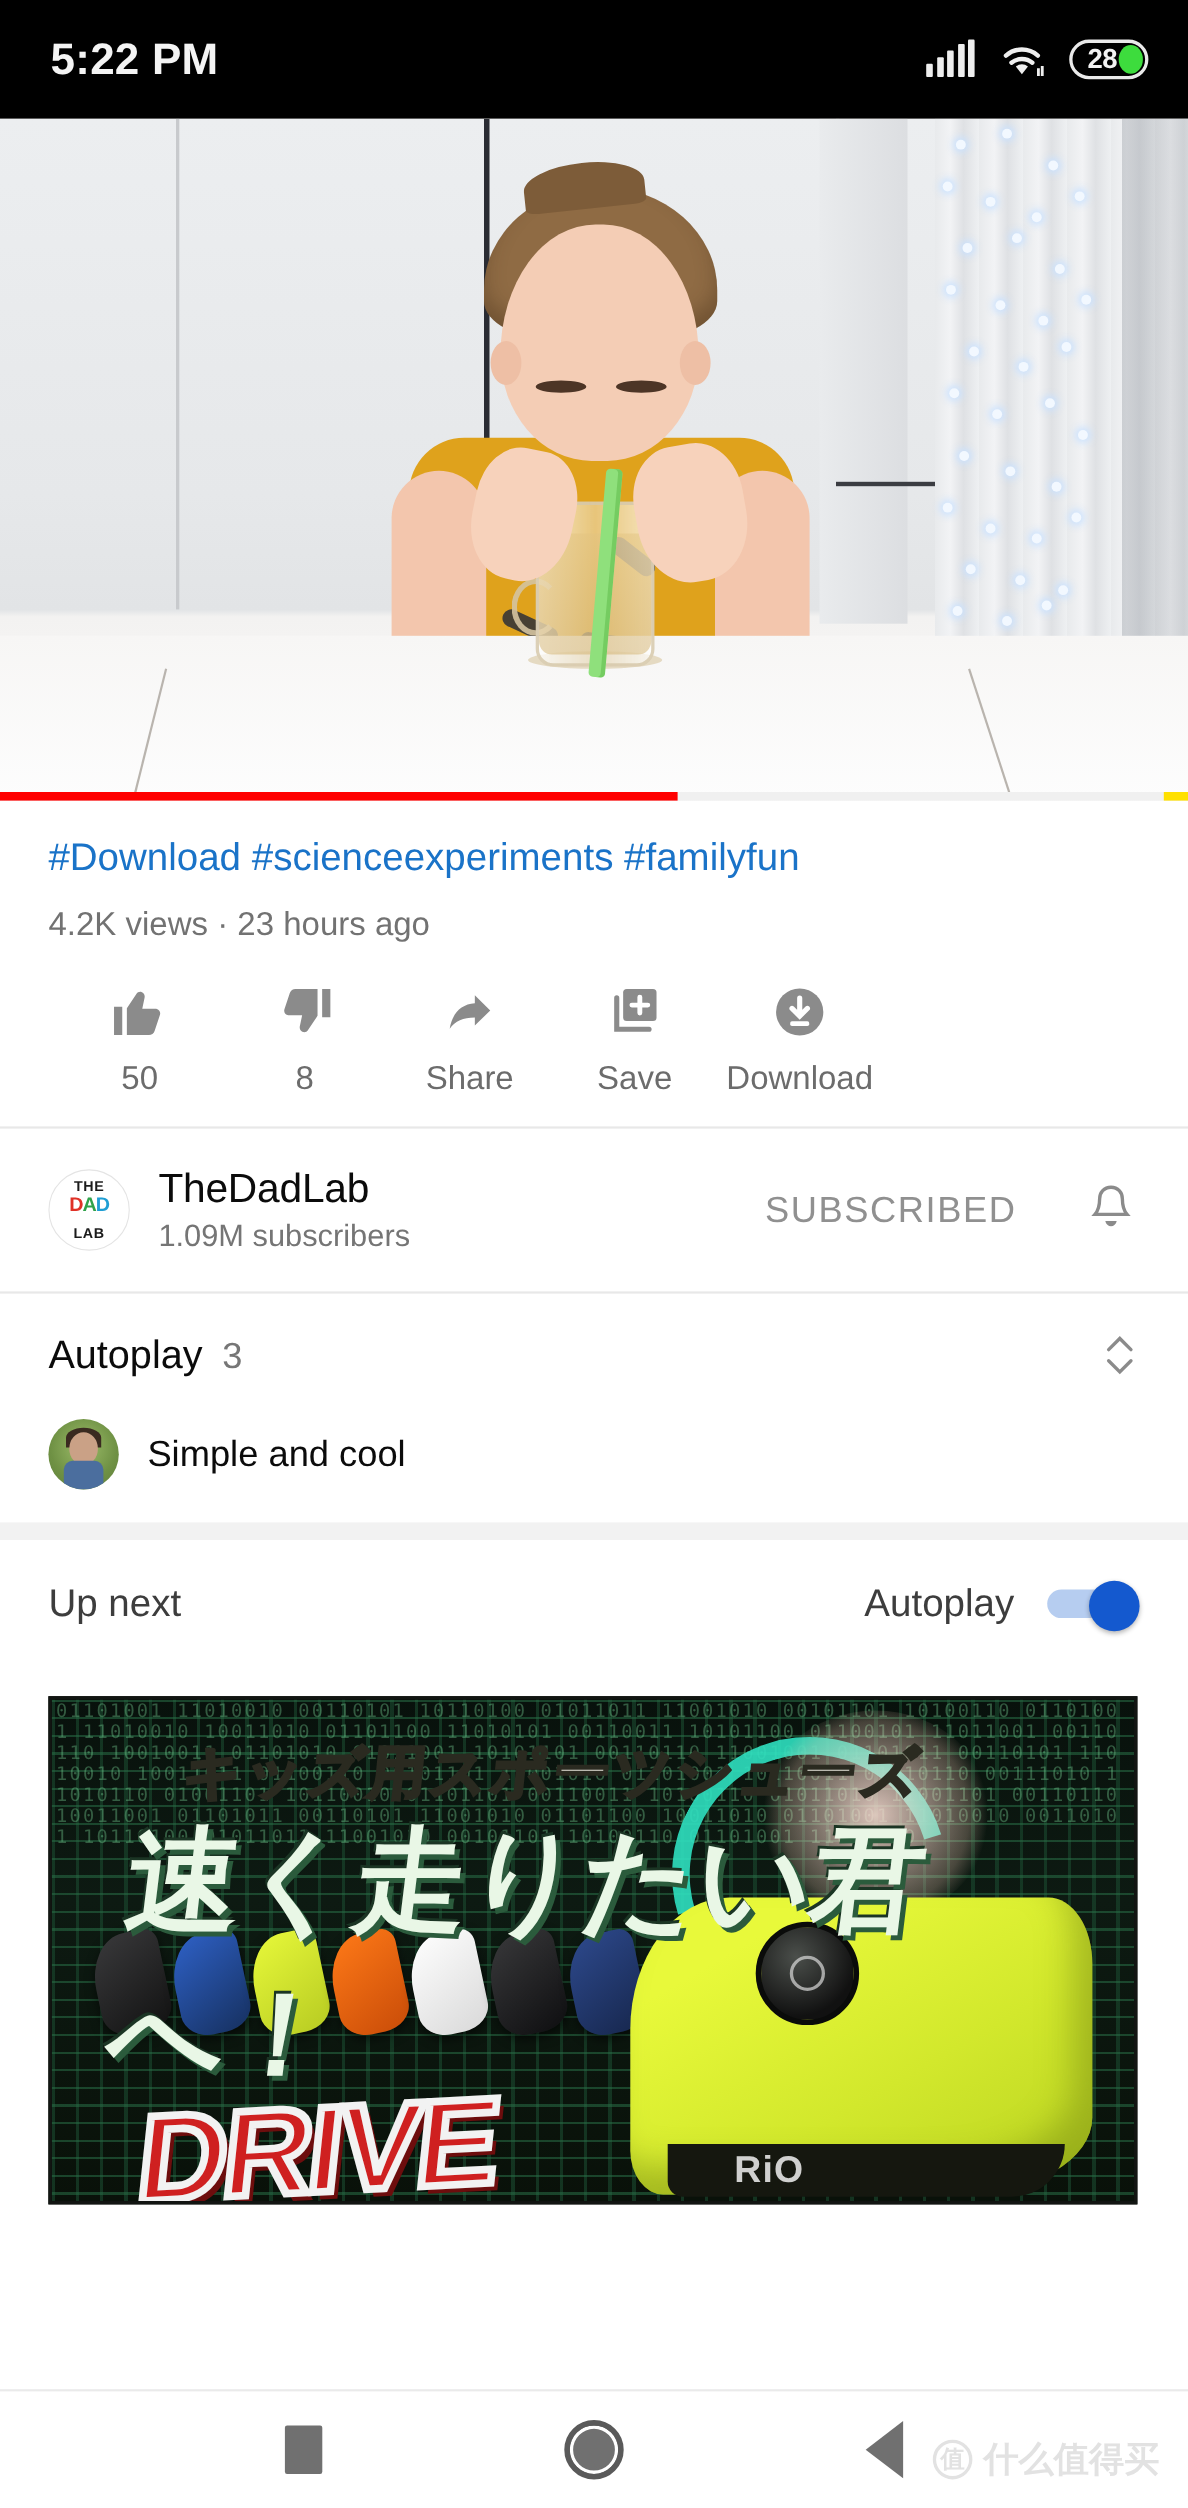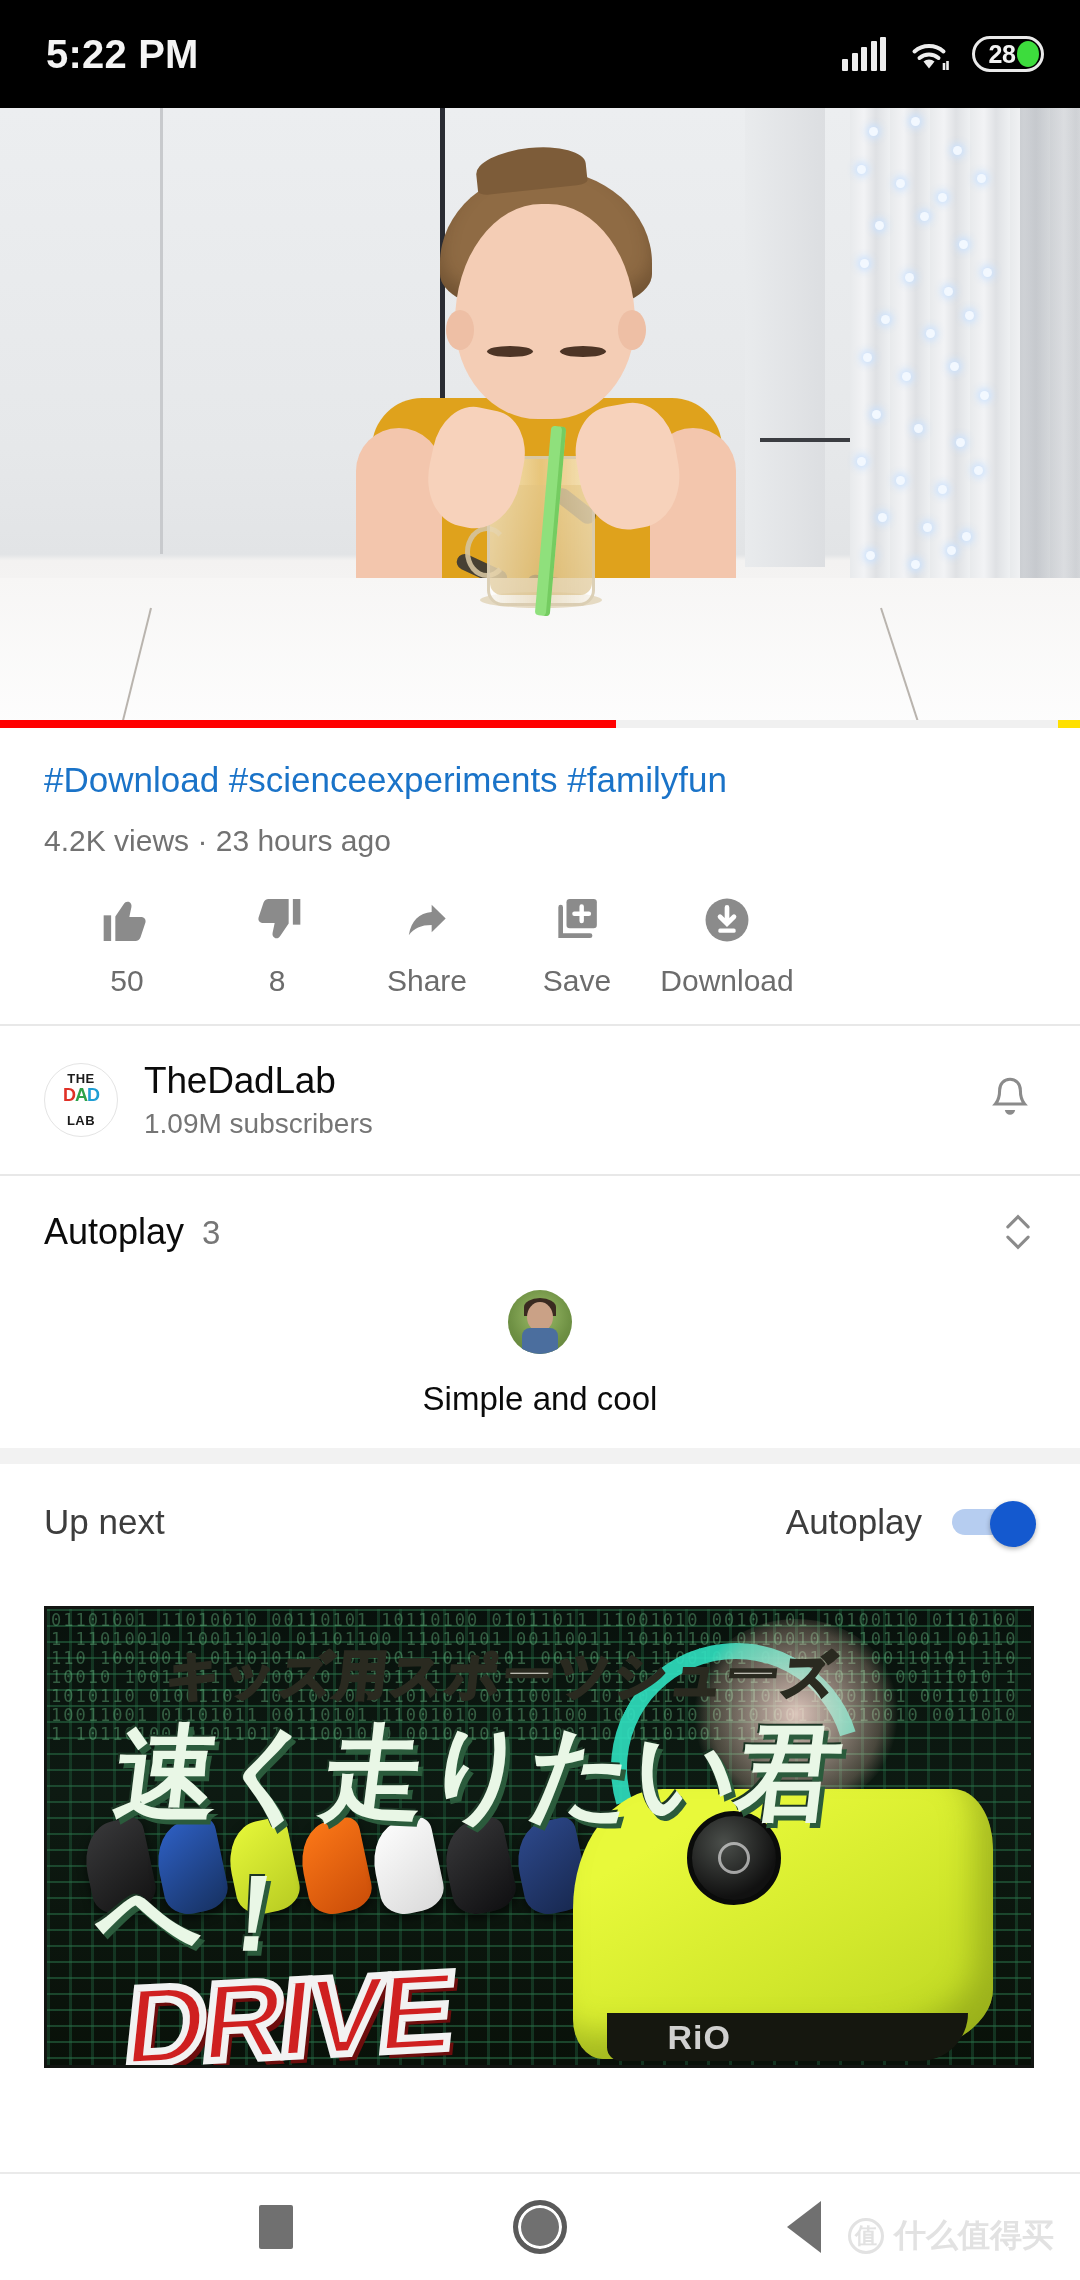--- a/index.html
+++ b/index.html
@@ -10,21 +10,21 @@
     overflow:hidden;
   }
 
   
   .statusbar{
     height:108px; width:1080px; background:#000;
     display:flex; align-items:center; justify-content:space-between;
     padding:0 36px 0 46px;
   }
   .status-time{ color:#f4f4f4; font-size:40px; font-weight:700; letter-spacing:.2px; }
-  .status-right{ display:flex; align-items:center; gap:22px; }
+  .status-right{ display:flex; align-items:flex-start; gap:22px; }
   .signal{ display:flex; align-items:flex-end; gap:3.5px; height:34px; }
   .signal i{ display:block; width:6px; background:#eee; border-radius:1px; }
   .signal i:nth-child(1){height:12px;}
   .signal i:nth-child(2){height:18px;}
   .signal i:nth-child(3){height:24px;}
   .signal i:nth-child(4){height:30px;}
   .signal i:nth-child(5){height:34px;}
   .wifi{ width:42px; height:34px; position:relative; }
   .battery{
     width:72px; height:36px; border:3px solid #eaeaea; border-radius:18px;
@@ -178,21 +178,21 @@
     color:#909090; font-size:33px; letter-spacing:1.4px; font-weight:400; padding-right:34px;
   }
   .bell{ width:52px; display:flex; justify-content:center; }
 
   
   .comments{ padding:34px 44px 30px 44px; }
   .com-head{ display:flex; align-items:center; justify-content:space-between; }
   .com-title{ font-size:36px; color:#0b0b0b; }
   .com-count{ font-size:33px; color:#767676; margin-left:18px; }
   .sortarrows{ display:flex; flex-direction:column; align-items:center; gap:3px; }
-  .com-body{ display:flex; align-items:center; gap:26px; margin-top:36px;flex-direction:column; }
+  .com-body{ display:flex; align-items:center; gap:26px; margin-top:36px; }
   .com-avatar{
     width:64px; height:64px; border-radius:50%; flex:none; position:relative; overflow:hidden;
     background:radial-gradient(circle at 50% 40%, #9dbd6a 0%, #6f9144 60%, #5e7d39 100%);
   }
   .com-avatar .face{ position:absolute; left:19px; top:12px; width:26px; height:30px; background:#caa186; border-radius:50%; }
   .com-avatar .hair{ position:absolute; left:16px; top:8px; width:32px; height:18px; background:#3a2a20; border-radius:50% 50% 0 0; }
   .com-avatar .dress{ position:absolute; left:14px; bottom:0; width:36px; height:26px; background:#4b6e9e; border-radius:8px 8px 0 0; }
   .com-text{ font-size:33px; color:#0b0b0b; }
 
   
@@ -458,20 +458,21 @@
     <div class="av-the">THE</div>
     <div class="av-dad">
       <b>D</b><b>A</b><b>D</b>
     </div>
     <div class="av-lab">LAB</div>
   </div>
   <div class="ch-text">
     <div class="ch-name">TheDadLab</div>
     <div class="ch-subs">1.09M subscribers</div>
   </div>
+  <div class="subscribed">SUBSCRIBED</div>
   <div class="bell">
     <svg width="46" height="50" viewBox="0 0 24 26">
       <path d="M12 2.2c-3.3 0-5.4 2.5-5.4 5.6 0 4.3-1.1 6-2.2 7.3h15.2c-1.1-1.3-2.2-3-2.2-7.3 0-3.1-2.1-5.6-5.4-5.6z" fill="none" stroke="#8b8b8b" stroke-width="1.6"></path>
       <path d="M9.3 18.2c.3 1.5 1.4 2.5 2.7 2.5s2.4-1 2.7-2.5z" fill="#8b8b8b"></path>
     </svg>
   </div>
 </div>
 
 <div class="divider"></div>
 

